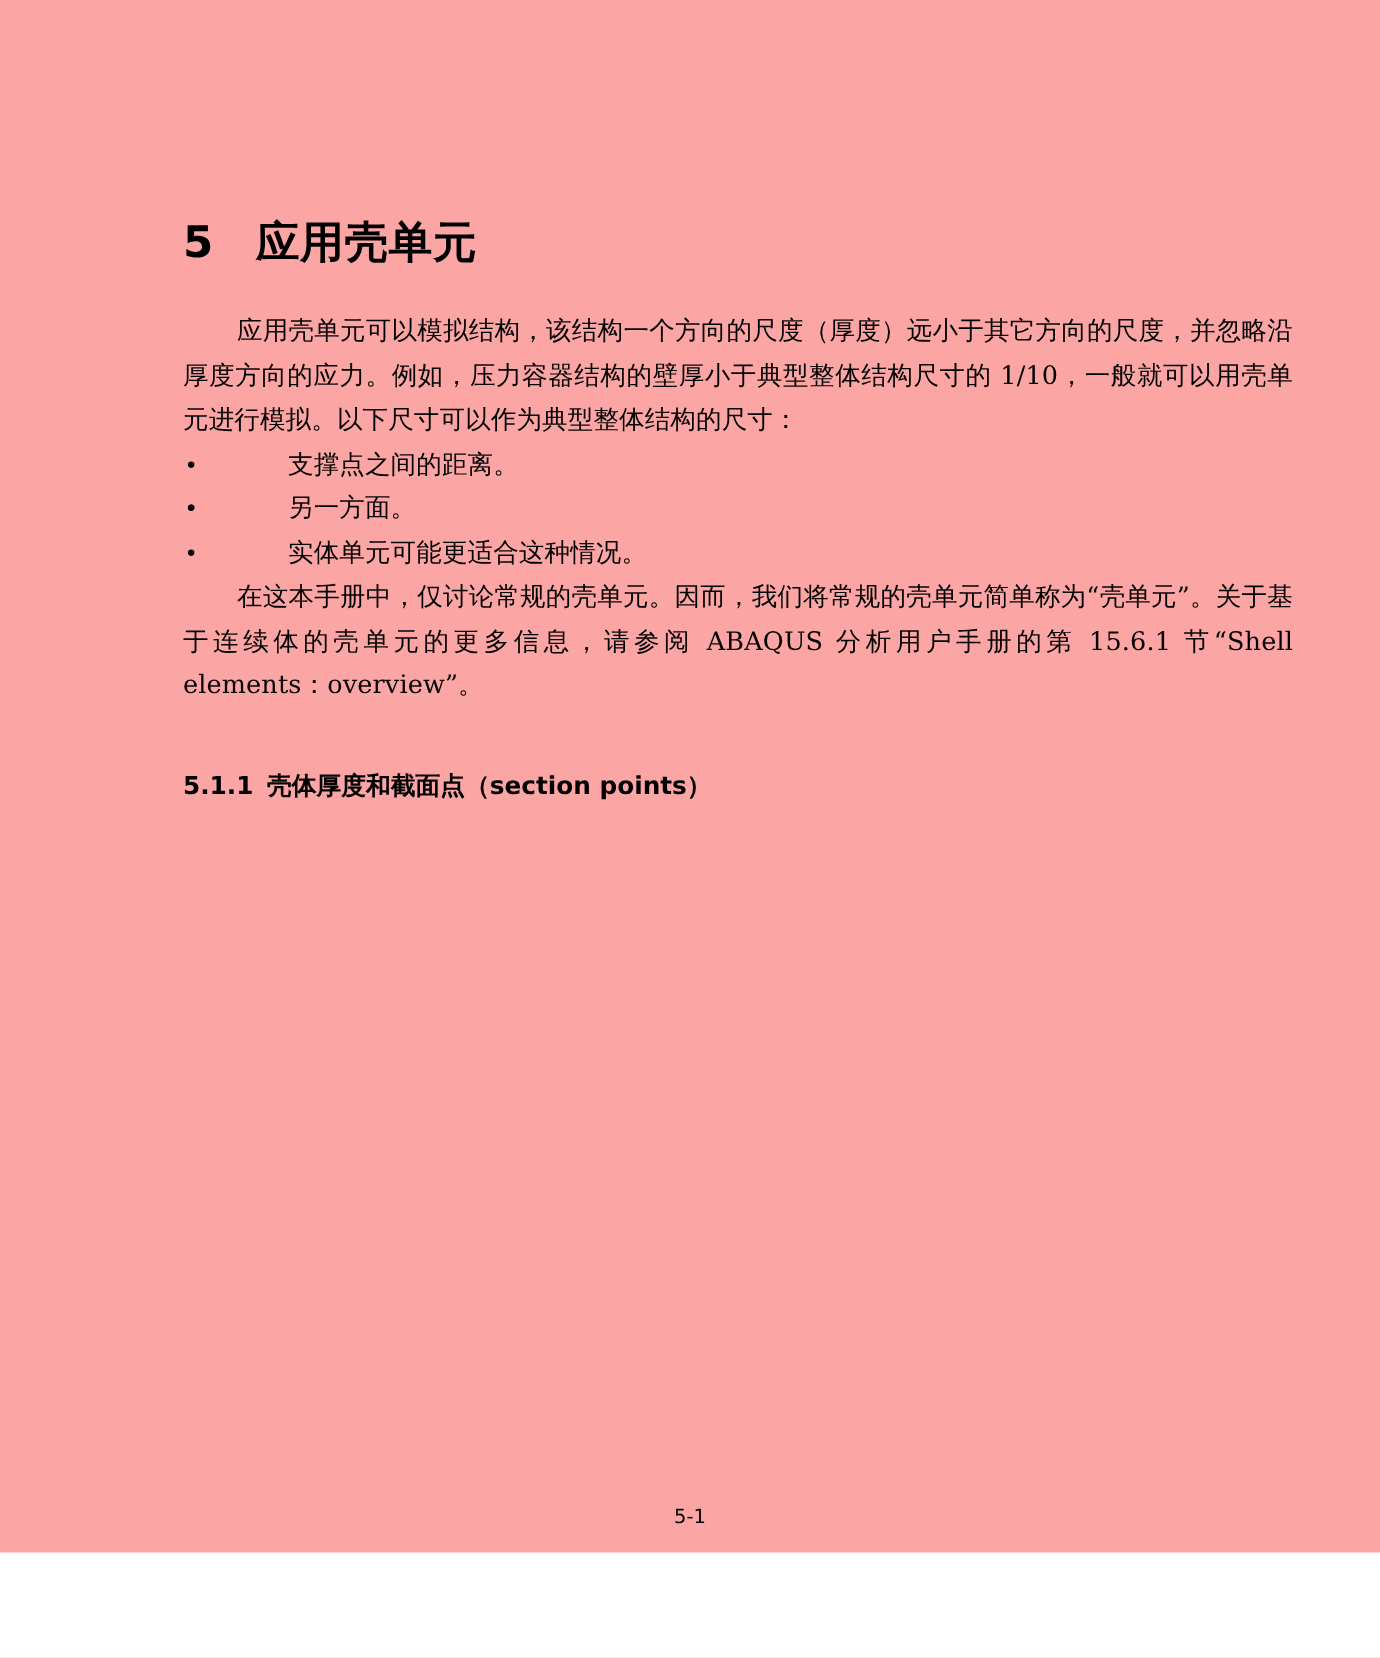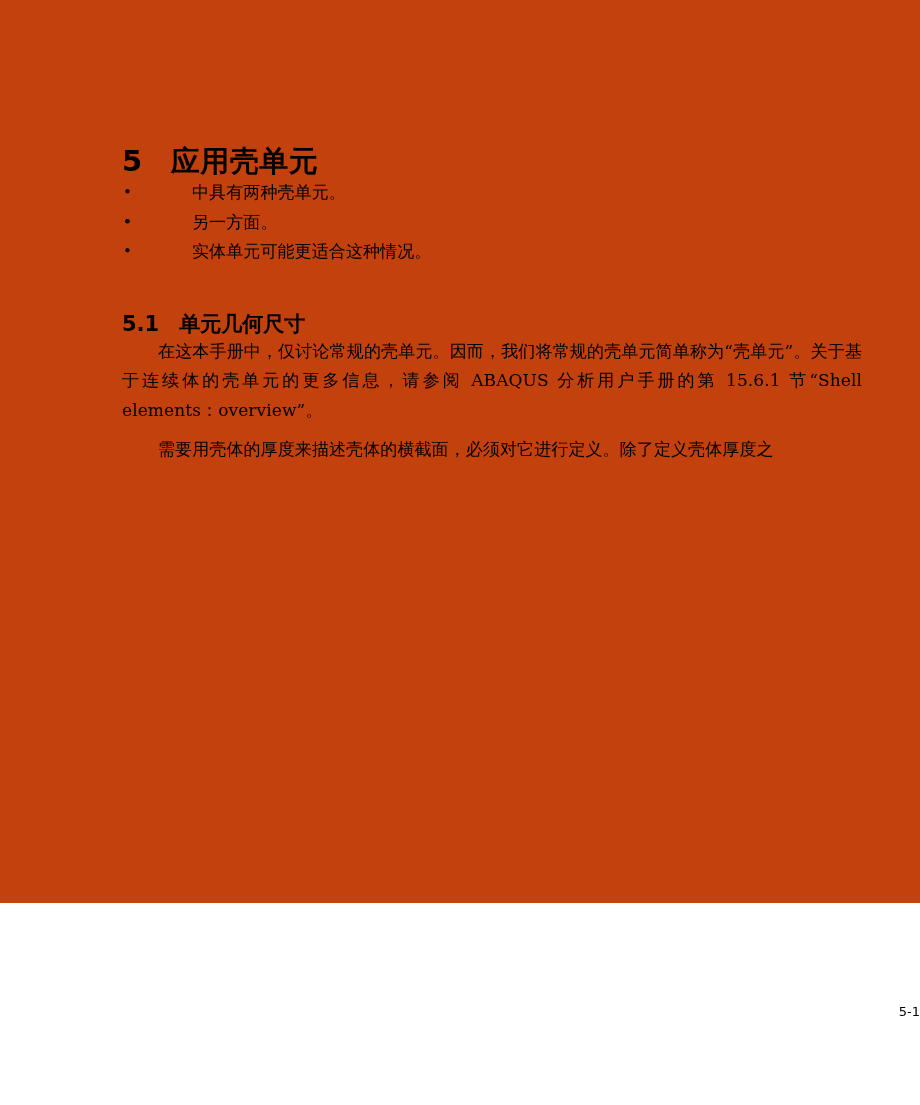--- a/index.html
+++ b/index.html
@@ -13,22 +13,22 @@
     position: relative;
     overflow: hidden;
     font-family: "DejaVu Serif", "Liberation Serif", serif;
     color: #000000;
     -webkit-font-smoothing: antialiased;
   }
   .page {
     position: absolute;
     left: 0; top: 0;
     width: 920px;
-    height: 903px;
-    background: #c2410c;
+    height: 1035px;
+    background: #fca5a5;
   }
   .content {
     position: absolute;
     left: 122px;
     top: 0;
     width: 740px;
   }
 
   
   .h1 {
@@ -102,47 +102,47 @@
     font-size: 15px;
     line-height: 29.5px;
   }
 
   
   .footer {
     position: absolute;
     left: 0;
     top: 1004px;
     width: 920px;
-    text-align: right;
+    text-align: center;
     font-family: "DejaVu Sans", "Liberation Sans", sans-serif;
     font-size: 13px;
     color: #000;
   }
 </style>
 </head>
 <body>
 
 <div class="page">
   <div class="content">
 
     <h1 class="h1"><span class="num">5</span><span class="gap"></span><span>应用壳单元</span></h1>
 
+    <p class="para first">应用壳单元可以模拟结构，该结构一个方向的尺度（厚度）远小于其它方向的尺度，并忽略沿厚度方向的应力。例如，压力容器结构的壁厚小于典型整体结构尺寸的 1/10，一般就可以用壳单元进行模拟。以下尺寸可以作为典型整体结构的尺寸：</p>
 
     <ul class="bullets">
-      <li><span class="dot">•</span><span>中具有两种壳单元。</span></li>
+      <li><span class="dot">•</span><span>支撑点之间的距离。</span></li>
       <li><span class="dot">•</span></li>
       <li><span class="dot">•</span><span>另一方面。</span></li>
       <li><span class="dot">•</span><span>实体单元可能更适合这种情况。</span></li>
     </ul>
 
 
-    <h2 class="h2"><span>5.1</span><span class="gap"></span><span>单元几何尺寸</span></h2>
 
 
     <p class="para tight">在这本手册中，仅讨论常规的壳单元。因而，我们将常规的壳单元简单称为“壳单元”。关于基于连续体的壳单元的更多信息，请参阅 ABAQUS 分析用户手册的第 15.6.1 节“Shell elements：overview”。</p>
 
+    <h3 class="h3"><span>5.1.1</span><span class="gap"></span><span>壳体厚度和截面点（section points）</span></h3>
 
-    <p class="para spaced">需要用壳体的厚度来描述壳体的横截面，必须对它进行定义。除了定义壳体厚度之</p>
 
   </div>
 
   <div class="footer">5-1</div>
 </div>
 
 </body></html>

